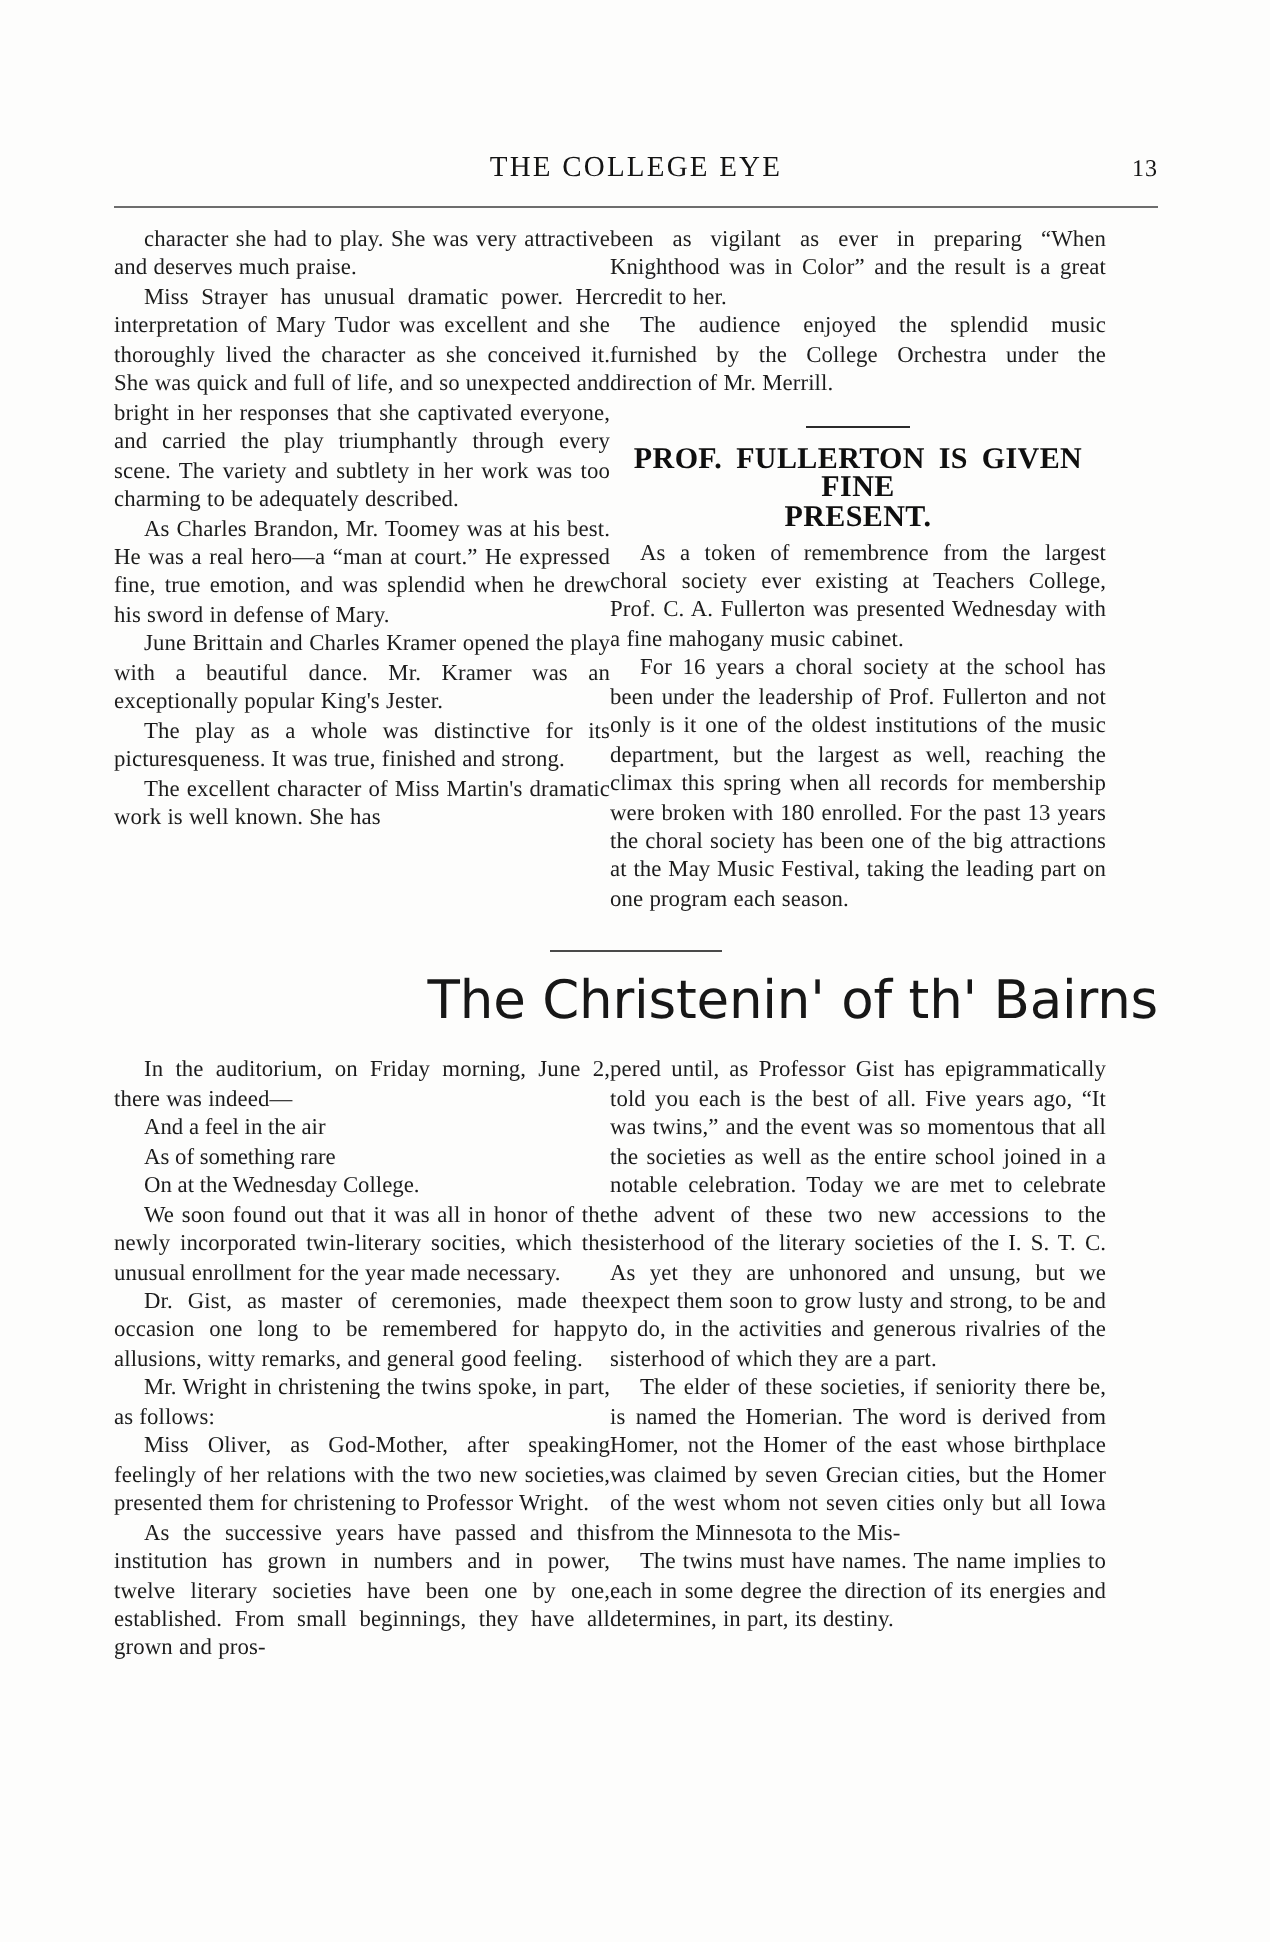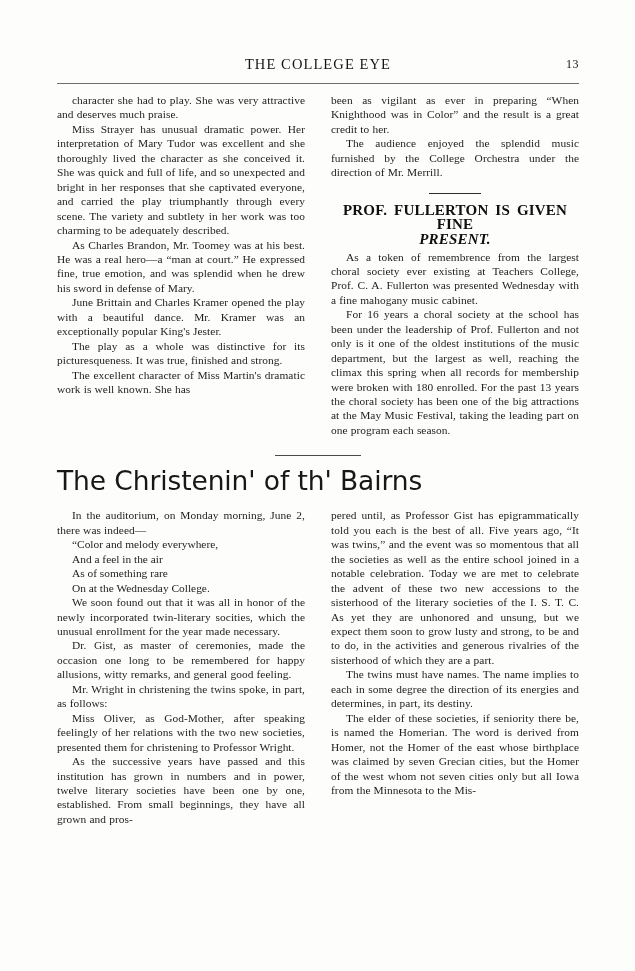--- a/index.html
+++ b/index.html
@@ -19,21 +19,21 @@
   .page {
     position: absolute;
     left: 0; top: 0;
     width: 635px;
     height: 971px;
     background: #fdfdfc;
   }
   .content {
     position: absolute;
     left: 57px;
-    top: 54px;
+    top: 74px;
     width: 522px;
   }
 
   
   .masthead {
     position: relative;
     height: 26px;
   }
   .masthead-title {
     text-align: center;
@@ -55,21 +55,20 @@
   .rule-full {
     border: 0;
     border-top: 1px solid #6d6d6d;
     margin: 3px 0 0 0;
     height: 0;
   }
 
   
   .cols {
     display: flex;
-    gap: 26px;
     margin-top: 9px;
   }
   .col {
     width: 248px;
   }
   p.para {
     margin: 0;
     text-indent: 15px;
     text-align: justify;
     font-size: 11.4px;
@@ -91,31 +90,31 @@
   .subhead {
     margin: 0 0 3px 0;
     text-align: center;
     font-weight: bold;
     font-size: 15px;
     line-height: 14.6px;
     letter-spacing: .2px;
     color: #0f0f0f;
   }
   .subhead .line1 { display: block; word-spacing: 3px; }
-  .subhead .line2 { display: block; font-style: italic; }
+  .subhead .line2 { display: block; }
 
   
   .feature-rule {
     width: 86px;
     height: 0;
     border-top: 1.3px solid #4a4a4a;
     margin: 18px auto 8px auto;
   }
   .feature-title {
-    text-align: left;
+    text-align: right;
     font-family: "DejaVu Sans", "Liberation Sans", sans-serif;
     font-weight: normal;
     font-size: 26.5px;
     line-height: 34px;
     letter-spacing: -0.1px;
     color: #171717;
     margin: 0 0 10px 0;
   }
 
   
@@ -170,36 +169,35 @@
       </div>
 
     </div>
 
     <div class="feature-rule"></div>
     <h1 class="feature-title">The Christenin' of th' Bairns</h1>
 
     <div class="cols">
 
       <div class="col">
-        <p class="para">In the auditorium, on Monday morning, June 2, there was indeed—</p>
+        <p class="para">In the auditorium, on Friday morning, June 2, there was indeed—</p>
         <div class="verse">
-          <span class="verse-line">“Color and melody everywhere,</span>
           <span class="verse-line">And a feel in the air</span>
           <span class="verse-line">As of something rare</span>
           <span class="verse-line">On at the Wednesday College.</span>
         </div>
         <p class="para">We soon found out that it was all in honor of the newly incorporated twin-literary socities, which the unusual enrollment for the year made necessary.</p>
         <p class="para">Dr. Gist, as master of ceremonies, made the occasion one long to be remembered for happy allusions, witty remarks, and general good feeling.</p>
         <p class="para">Mr. Wright in christening the twins spoke, in part, as follows:</p>
         <p class="para">Miss Oliver, as God-Mother, after speaking feelingly of her relations with the two new societies, presented them for christening to Professor Wright.</p>
         <p class="para">As the successive years have passed and this institution has grown in numbers and in power, twelve literary societies have been one by one, established. From small beginnings, they have all grown and pros-</p>
       </div>
 
       <div class="col">
         <p class="para noindent">pered until, as Professor Gist has epigrammatically told you each is the best of all. Five years ago, “It was twins,” and the event was so momentous that all the societies as well as the entire school joined in a notable celebration. Today we are met to celebrate the advent of these two new accessions to the sisterhood of the literary societies of the I. S. T. C. As yet they are unhonored and unsung, but we expect them soon to grow lusty and strong, to be and to do, in the activities and generous rivalries of the sisterhood of which they are a part.</p>
+        <p class="para">The elder of these societies, if seniority there be, is named the Homerian. The word is derived from Homer, not the Homer of the east whose birthplace was claimed by seven Grecian cities, but the Homer of the west whom not seven cities only but all Iowa from the Minnesota to the Mis-</p>
         <p class="para">The twins must have names. The name implies to each in some degree the direction of its energies and determines, in part, its destiny.</p>
-        <p class="para">The elder of these societies, if seniority there be, is named the Homerian. The word is derived from Homer, not the Homer of the east whose birthplace was claimed by seven Grecian cities, but the Homer of the west whom not seven cities only but all Iowa from the Minnesota to the Mis-</p>
       </div>
 
     </div>
 
   </div>
 </div>
 
 </body></html>

